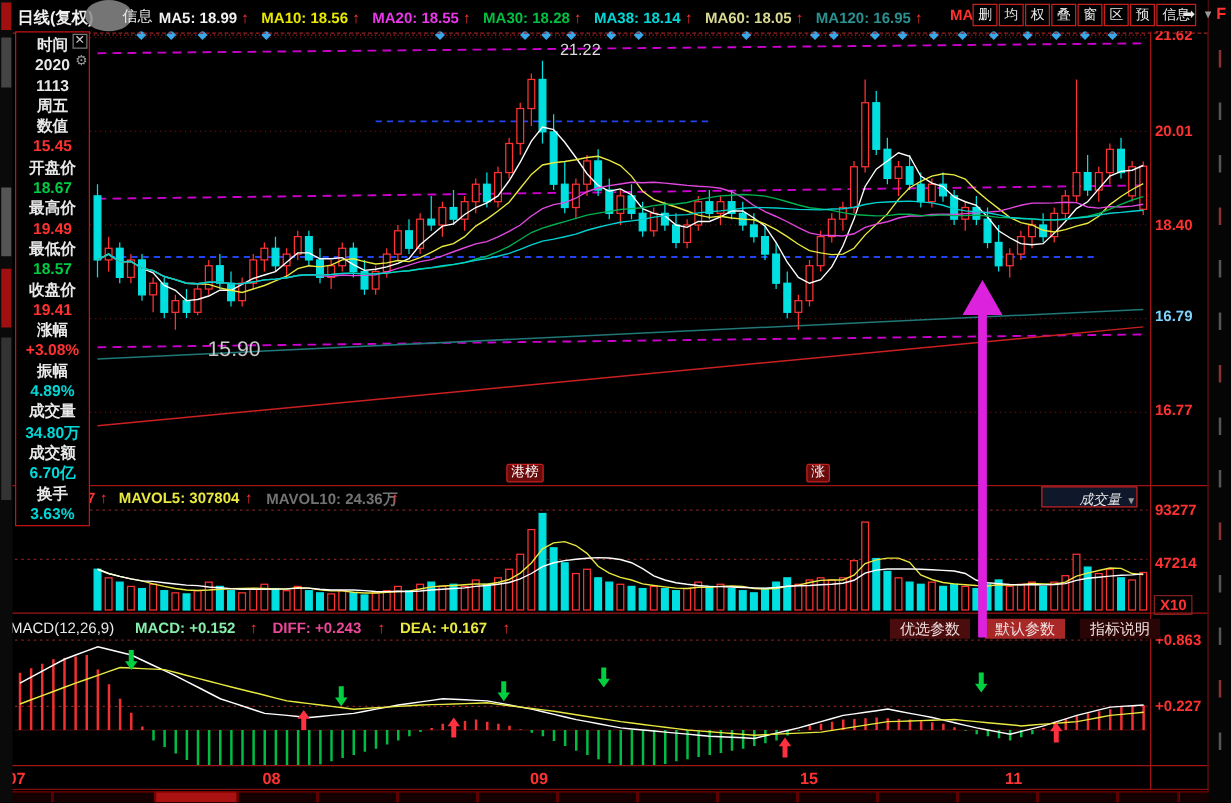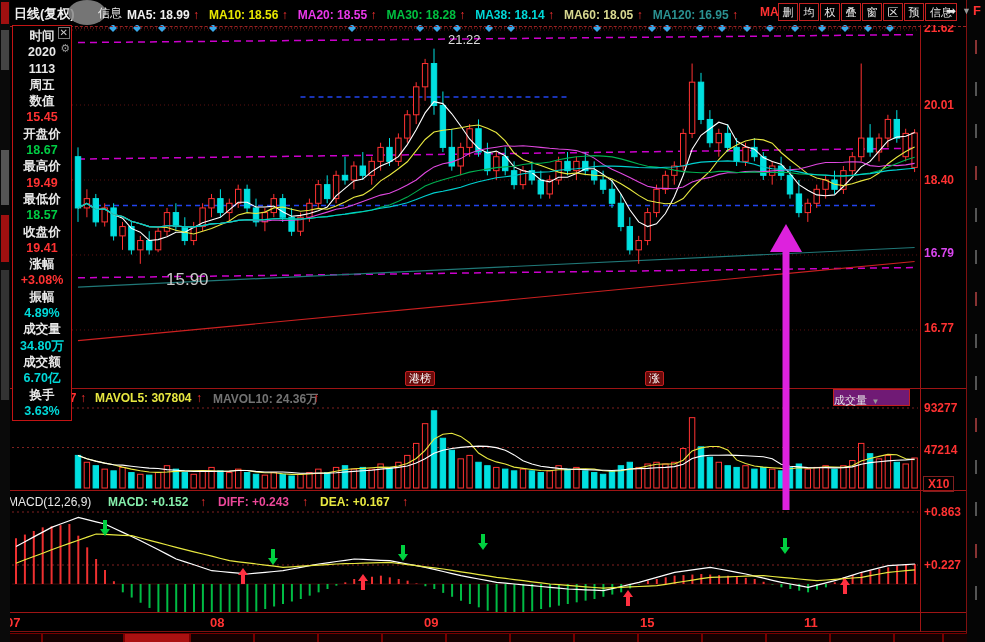--- a/index.html
+++ b/index.html
@@ -731,38 +731,39 @@
   <div class="abs" style="left:166px;top:270px;color:#c8c8c8;font-size:17px;z-index:6;">15.90</div>
   <div class="badge" style="left:405px;top:371px;">港榜</div>
   <div class="badge" style="left:645px;top:371px;">涨</div>
 
   <span class="hdr-txt" style="left:63px;top:391px;color:#ff3232;">07</span>
   <span class="hdr-txt up-arrow" style="left:80px;top:391px;">↑</span>
   <span class="hdr-txt" style="left:95px;top:391px;color:#e8e840;">MAVOL5: 307804</span>
   <span class="hdr-txt up-arrow" style="left:196px;top:391px;">↑</span>
   <span class="hdr-txt" style="left:213px;top:391px;color:#737373;">MAVOL10: 24.36万</span>
   <span class="hdr-txt up-arrow" style="left:313px;top:391px;">↑</span>
-  <div class="abs" style="left:833px;top:389px;width:75px;height:15px;border:1px solid #c32020;background:#701a75;z-index:6;text-align:left;">
+  <div class="abs" style="left:833px;top:389px;width:75px;height:15px;border:1px solid #c32020;background:#0f172a;z-index:6;text-align:right;font-style:italic;">
     <span style="color:#e8e8e8;font-size:11px;line-height:15px;">成交量</span>
     <span style="color:#999;font-size:8px;">▼</span>
   </div>
 
   <span class="hdr-txt" style="left:8px;top:495px;color:#e8e8e8;font-weight:normal;">MACD(12,26,9)</span>
   <span class="hdr-txt" style="left:108px;top:495px;color:#86efac;">MACD: +0.152</span>
   <span class="hdr-txt up-arrow" style="left:200px;top:495px;">↑</span>
   <span class="hdr-txt" style="left:218px;top:495px;color:#ec4899;">DIFF: +0.243</span>
   <span class="hdr-txt up-arrow" style="left:302px;top:495px;">↑</span>
   <span class="hdr-txt" style="left:320px;top:495px;color:#e8e840;">DEA: +0.167</span>
   <span class="hdr-txt up-arrow" style="left:402px;top:495px;">↑</span>
+  <div class="abs" id="macd-btns" style="left:700px;top:494px;z-index:6;"><span class="param-btn" style="background: rgb(74, 12, 12);">优选参数</span><span class="param-btn" style="background: rgb(168, 40, 40);">默认参数</span><span class="param-btn" style="background: rgb(42, 5, 5);">指标说明</span></div>
 
   <div id="price-labels">
       <div style="position:absolute;left:924px;top:21px;color:#ff3232;font-size:12px;font-weight:bold;z-index:5;">21.62</div>
       <div style="position:absolute;left:924px;top:98px;color:#ff3232;font-size:12px;font-weight:bold;z-index:5;">20.01</div>
       <div style="position:absolute;left:924px;top:173px;color:#ff3232;font-size:12px;font-weight:bold;z-index:5;text-align:center;">18.40</div>
-      <div style="position:absolute;left:924px;top:246px;color:#d946ef;font-size:12px;font-weight:bold;z-index:5;">16.79</div>
+      <div style="position:absolute;left:924px;top:246px;color:#7dd3fc;font-size:12px;font-weight:bold;z-index:5;">16.79</div>
       <div style="position:absolute;left:924px;top:321px;color:#ff3232;font-size:12px;font-weight:bold;z-index:5;">16.77</div>
     </div>
   <div id="vol-labels">
       <div style="position:absolute;left:924px;top:401px;color:#ff3232;font-size:12px;font-weight:bold;z-index:5;">93277</div>
       <div style="position:absolute;left:924px;top:443px;color:#ff3232;font-size:12px;font-weight:bold;z-index:5;">47214</div>
     </div>
   <div class="axis-label" style="left:923px;top:476px;border:1px solid #802020;padding:0 4px;">X10</div>
   <div id="macd-labels">
       <div style="position:absolute;left:924px;top:505px;color:#ff3232;font-size:12px;font-weight:bold;z-index:5;">+0.863</div>
       <div style="position:absolute;left:924px;top:558px;color:#ff3232;font-size:12px;font-weight:bold;z-index:5;">+0.227</div>

